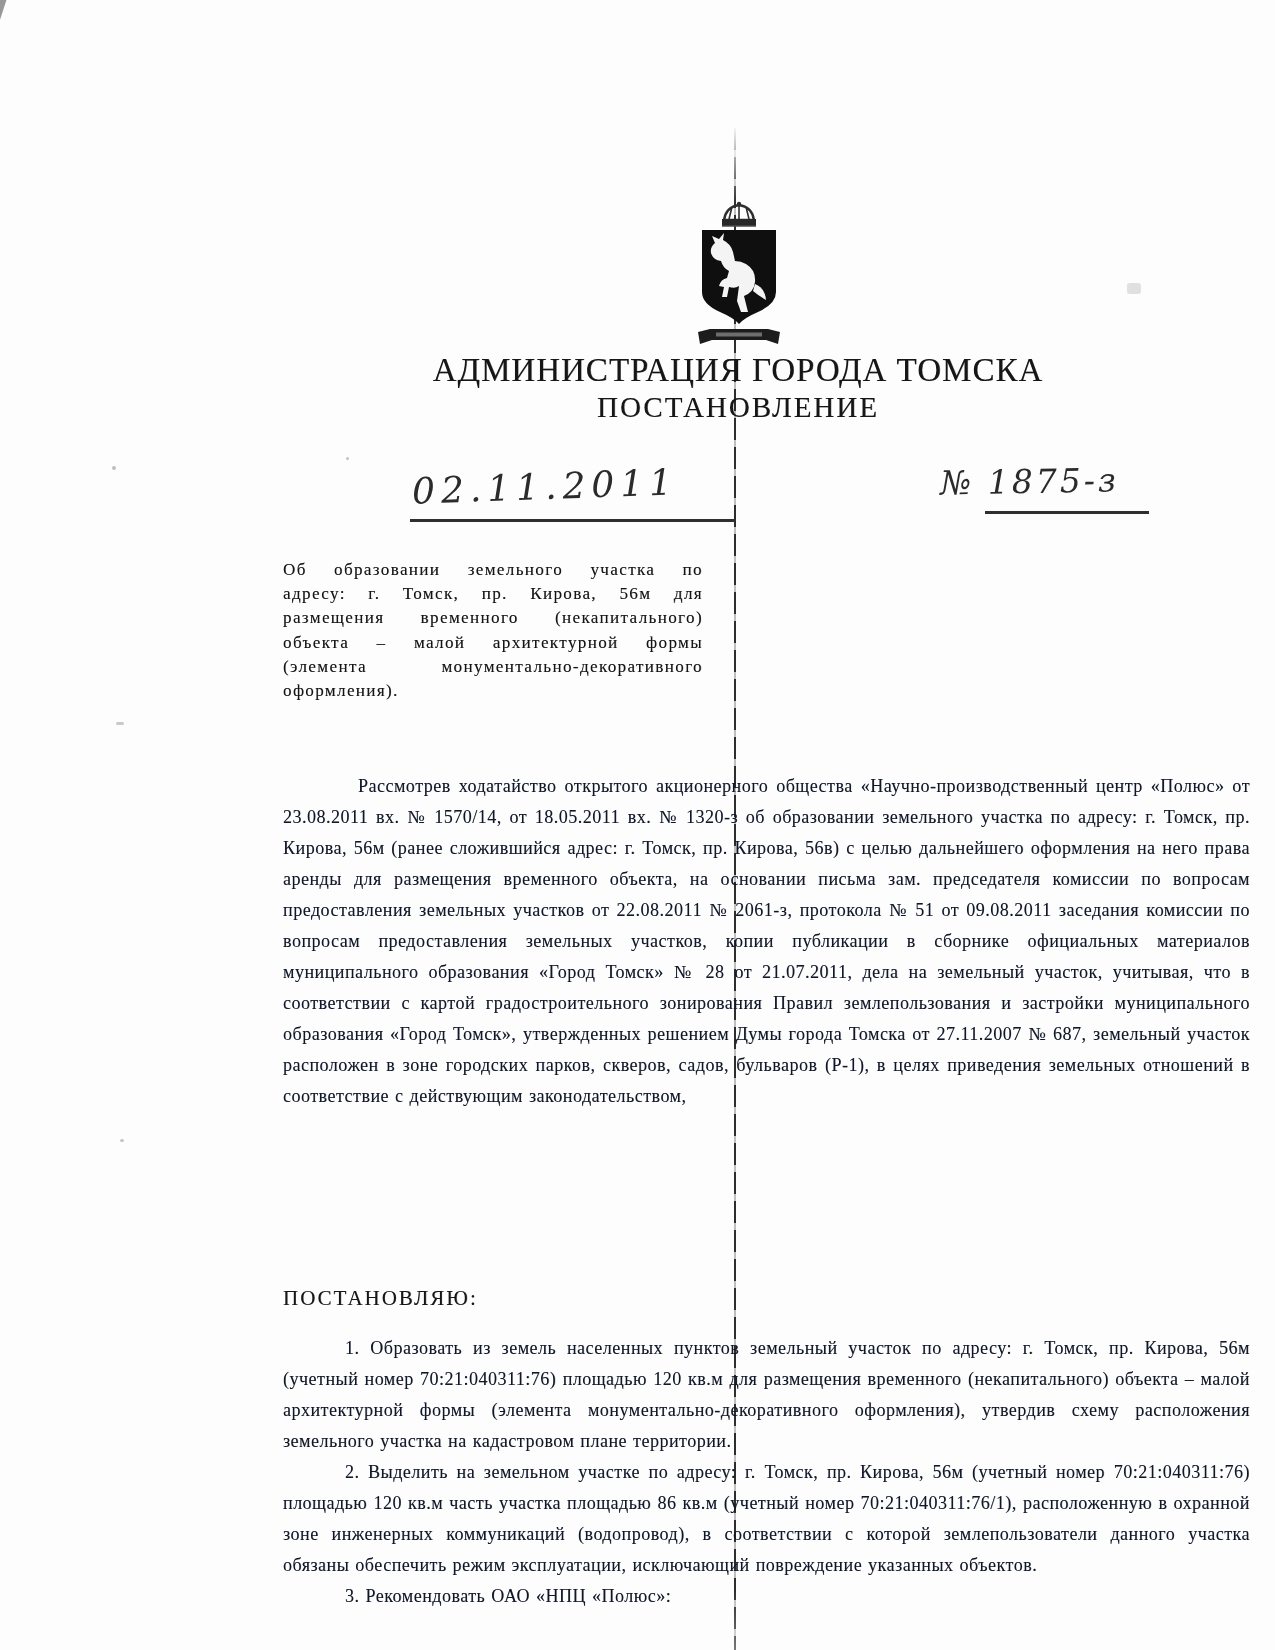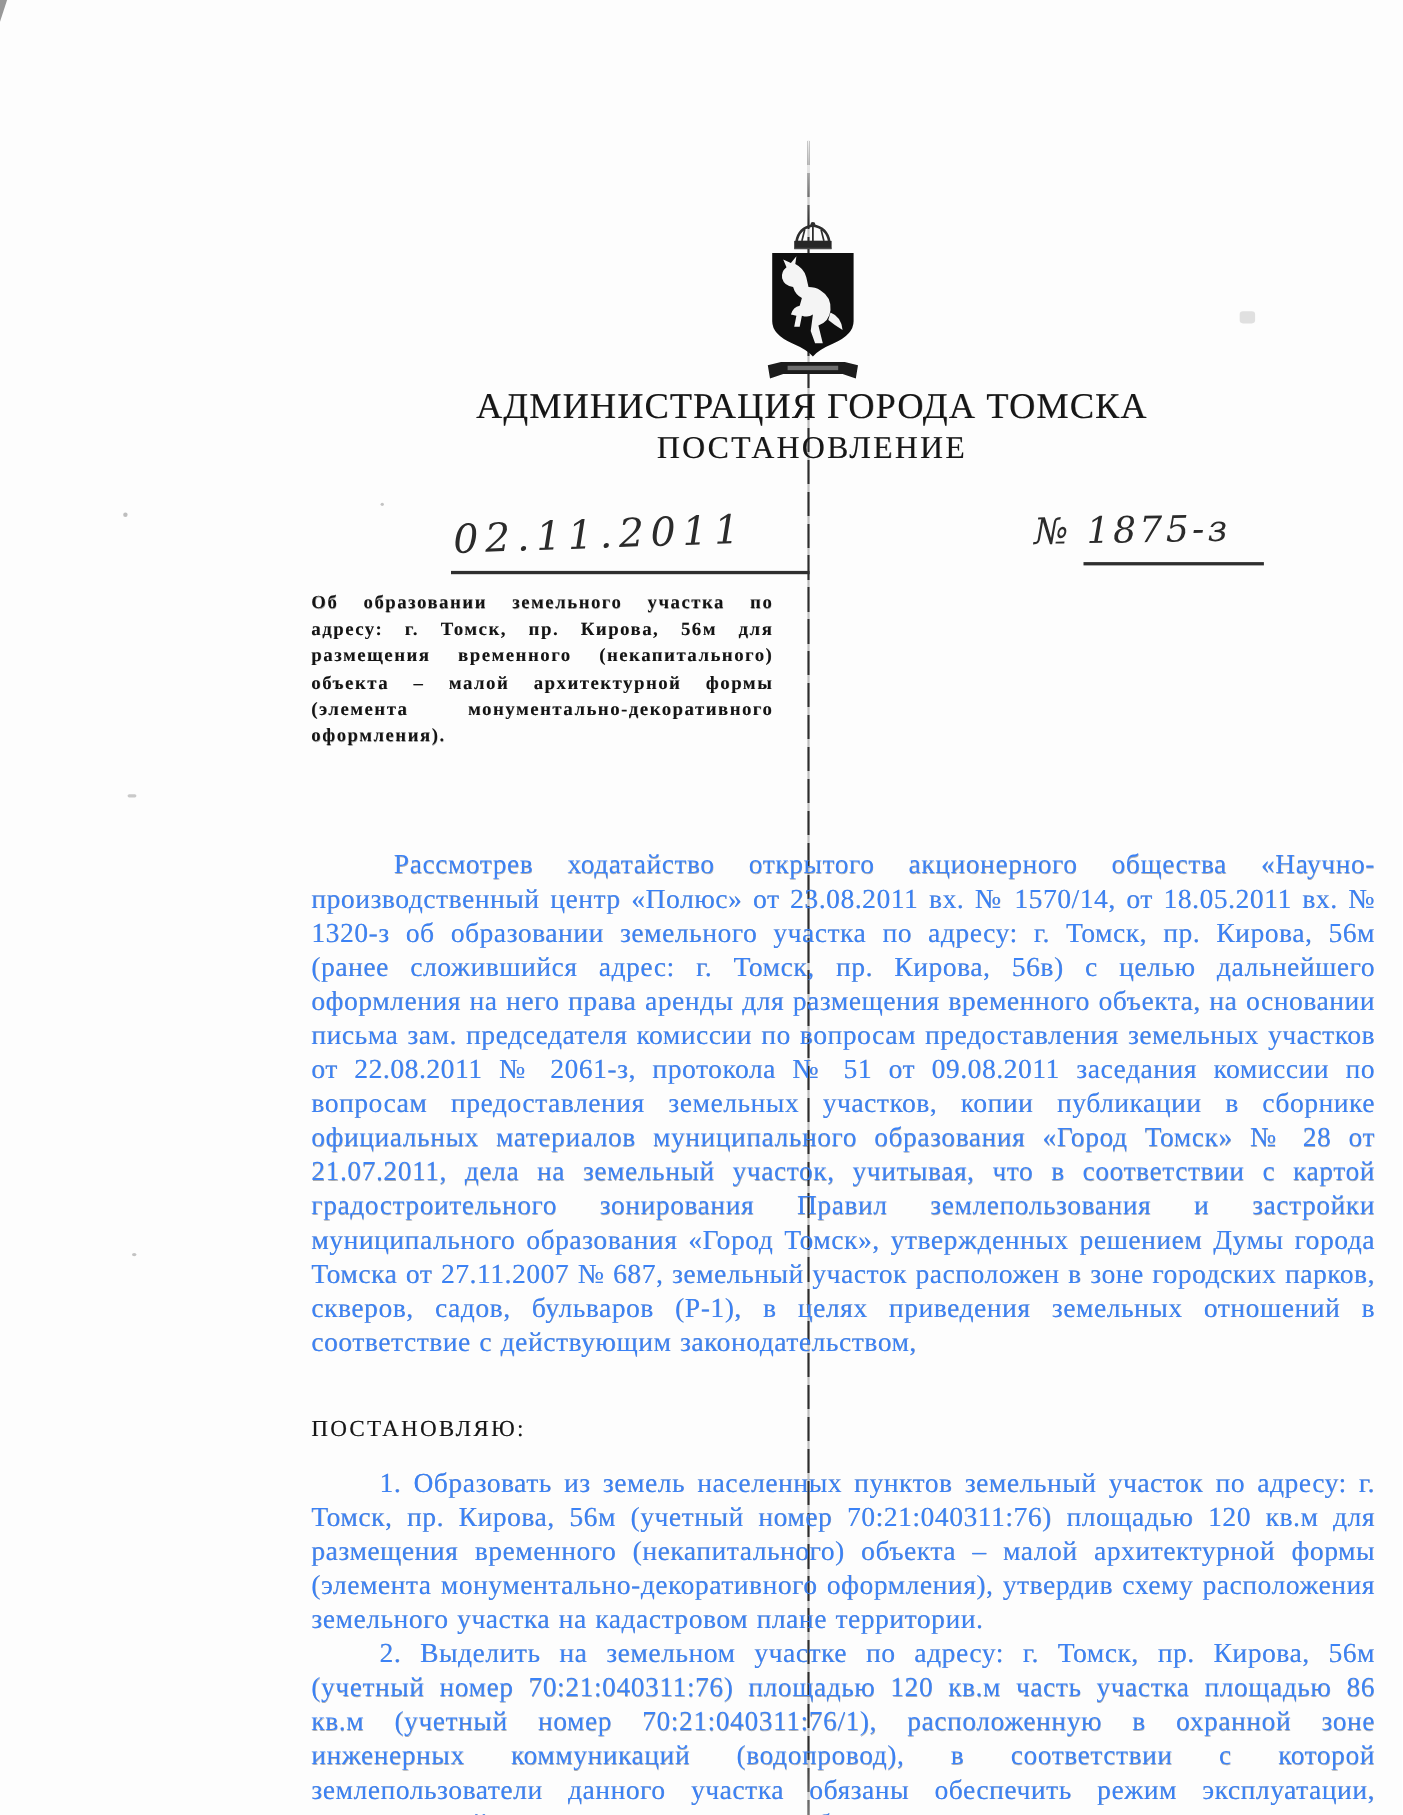--- a/index.html
+++ b/index.html
@@ -34,30 +34,30 @@
     font-style:italic;color:#2b2b2b;
   }
   .date-value{
     position:absolute;left:412px;top:466px;font-size:36px;letter-spacing:6px;
     transform:rotate(-2deg);
   }
   .date-underline{position:absolute;left:410px;top:519px;width:326px;height:3px;background:#2f2f2f;}
   .number-block{position:absolute;left:940px;top:462px;font-size:33px;letter-spacing:3px;transform:rotate(-1deg);}
   .number-underline{position:absolute;left:985px;top:511px;width:164px;height:3px;background:#2f2f2f;}
   .subject{
-    position:absolute;left:283px;top:536px;width:420px;
-    font-size:17px;font-weight:bold;line-height:24.2px;
+    position:absolute;left:283px;top:558px;width:420px;
+    font-size:17px;font-weight:normal;line-height:24.2px;
     letter-spacing:1.4px;word-spacing:4px;
     text-align:justify;color:#141414;
     text-shadow:0.3px 0.3px 0 rgba(20,20,20,.4);
     margin:0;
   }
   .bodytext{
-    font-size:25px;line-height:31px;letter-spacing:.5px;word-spacing:1px;
-    text-align:justify;color:#3b82f6;
+    font-size:18px;line-height:31px;letter-spacing:.5px;word-spacing:1px;
+    text-align:justify;color:#0f172a;
     text-shadow:0.3px 0.3px 0 rgba(25,25,25,.35);
   }
   .preamble{position:absolute;left:283px;top:771px;width:967px;margin:0;text-indent:75px;}
   .resolve{
     position:absolute;left:283px;top:1286px;width:967px;margin:0;
     font-size:21px;letter-spacing:2px;text-align:left;color:#161616;
     text-shadow:0.3px 0.3px 0 rgba(20,20,20,.4);
   }
   .items{position:absolute;left:283px;top:1333px;width:967px;font-family:Liberation Serif, serif;}
   .items p{margin:0;text-indent:62px;}
@@ -118,15 +118,16 @@
 
   <p class="subject">Об образовании земельного участка по адресу: г. Томск, пр. Кирова, 56м для размещения временного (некапитального) объекта – малой архитектурной формы (элемента монументально-декоративного оформления).</p>
 
   <p class="bodytext preamble">Рассмотрев ходатайство открытого акционерного общества «Научно-производственный центр «Полюс» от 23.08.2011 вх. № 1570/14, от 18.05.2011 вх. № 1320-з об образовании земельного участка по адресу: г. Томск, пр. Кирова, 56м (ранее сложившийся адрес: г. Томск, пр. Кирова, 56в) с целью дальнейшего оформления на него права аренды для размещения временного объекта, на основании письма зам. председателя комиссии по вопросам предоставления земельных участков от 22.08.2011 № 2061-з, протокола № 51 от 09.08.2011 заседания комиссии по вопросам предоставления земельных участков, копии публикации в сборнике официальных материалов муниципального образования «Город Томск» № 28 от 21.07.2011, дела на земельный участок, учитывая, что в соответствии с картой градостроительного зонирования Правил землепользования и застройки муниципального образования «Город Томск», утвержденных решением Думы города Томска от 27.11.2007 № 687, земельный участок расположен в зоне городских парков, скверов, садов, бульваров (Р-1), в целях приведения земельных отношений в соответствие с действующим законодательством,</p>
 
   <div class="resolve">ПОСТАНОВЛЯЮ:</div>
 
   <div class="items bodytext">
     <p>1. Образовать из земель населенных пунктов земельный участок по адресу: г. Томск, пр. Кирова, 56м (учетный номер 70:21:040311:76) площадью 120 кв.м для размещения временного (некапитального) объекта – малой архитектурной формы (элемента монументально-декоративного оформления), утвердив схему расположения земельного участка на кадастровом плане территории.</p>
     <p>2. Выделить на земельном участке по адресу: г. Томск, пр. Кирова, 56м (учетный номер 70:21:040311:76) площадью 120 кв.м часть участка площадью 86 кв.м (учетный номер 70:21:040311:76/1), расположенную в охранной зоне инженерных коммуникаций (водопровод), в соответствии с которой землепользователи данного участка обязаны обеспечить режим эксплуатации, исключающий повреждение указанных объектов.</p>
+    <p>3. Рекомендовать ОАО «НПЦ «Полюс»:</p>
   </div>
 
 </div>
 
 </body></html>

